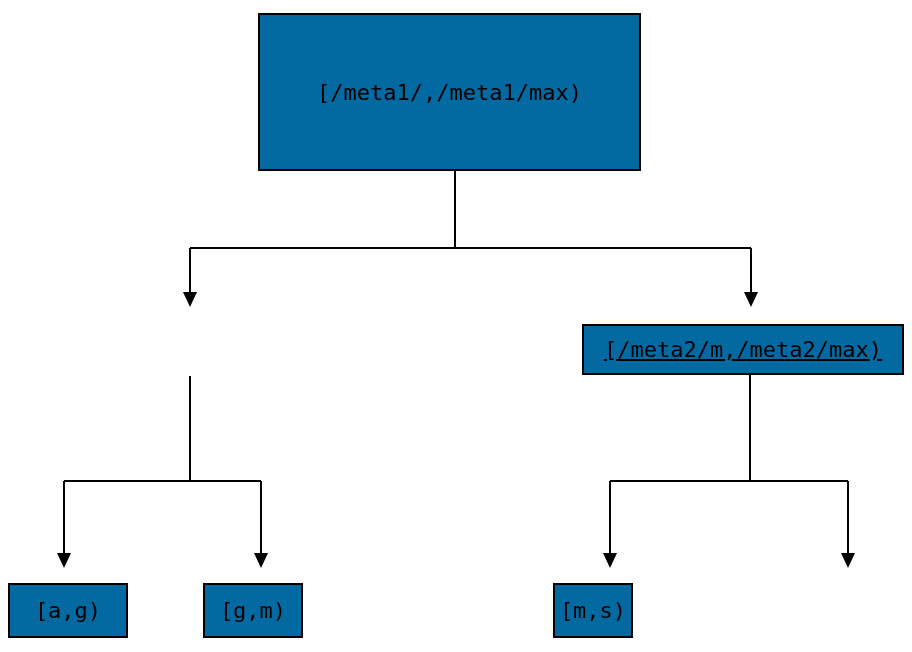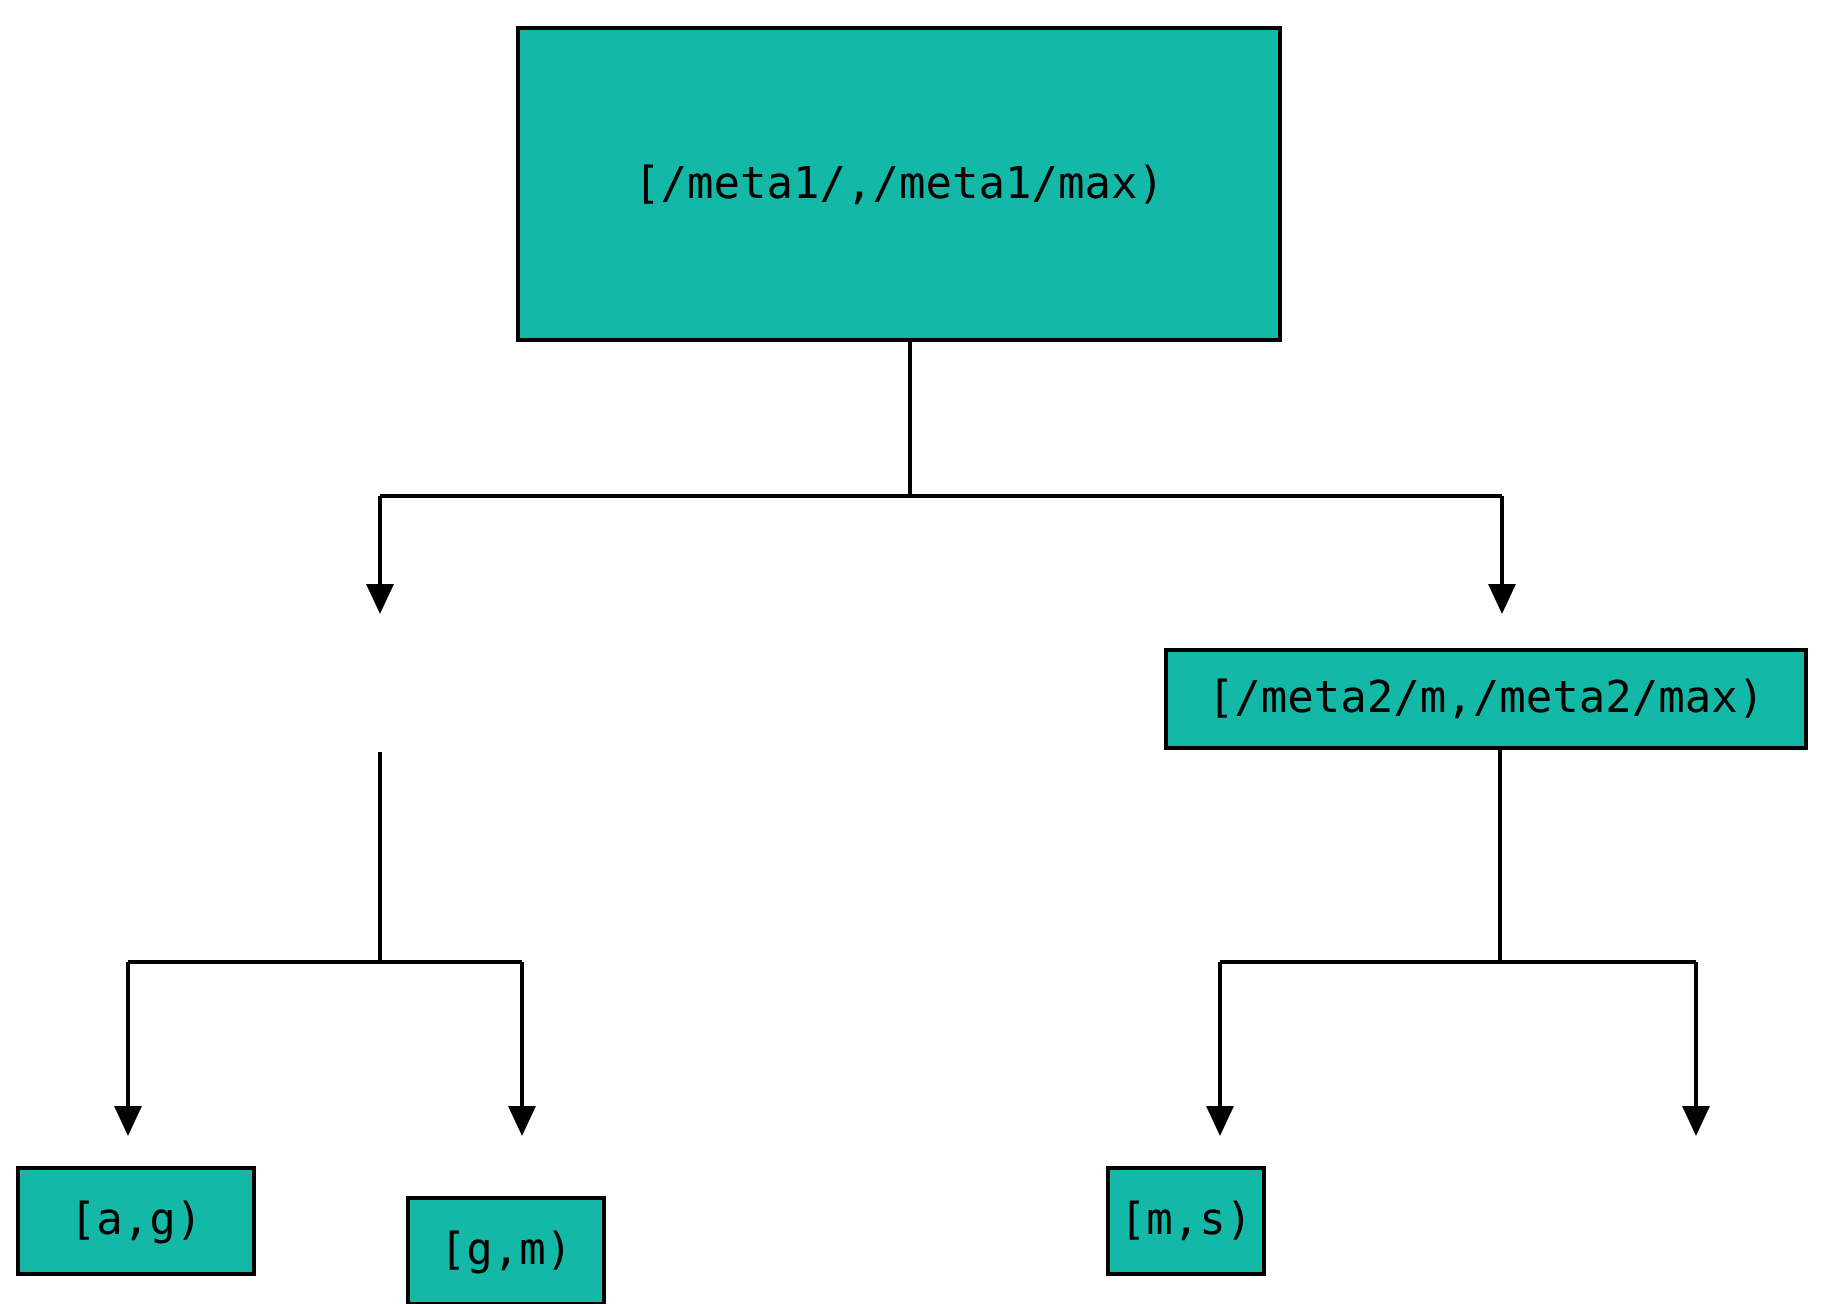--- a/index.html
+++ b/index.html
@@ -29,33 +29,33 @@
     fill: none;
   }
   .edges polygon {
     fill: #000000;
     stroke: none;
   }
   .node {
     position: absolute;
     box-sizing: border-box;
     border: 2px solid #000000;
-    background: #14b8a6;
+    background: #0369a1;
     color: #000000;
     display: flex;
     align-items: center;
     justify-content: center;
     font-size: 22px;
     white-space: nowrap;
   }
   .node-root      { left: 258px; top: 13px;  width: 383px; height: 158px; }
   .node-mid-left  { left: 18px;  top: 324px; width: 326px; height: 52px;  }
-  .node-mid-right { left: 582px; top: 324px; width: 322px; height: 51px;  }
+  .node-mid-right { left: 582px; top: 324px; width: 322px; height: 51px; text-decoration: underline;  }
   .node-leaf-ag   { left: 8px;   top: 583px; width: 120px; height: 55px;  }
-  .node-leaf-gm   { left: 203px; top: 598px; width: 100px; height: 55px;  }
+  .node-leaf-gm   { left: 203px; top: 583px; width: 100px; height: 55px;  }
   .node-leaf-ms   { left: 553px; top: 583px; width: 80px; height: 55px;  }
   .node-leaf-smax { left: 778px; top: 583px; width: 128px; height: 55px;  }
 </style>
 </head>
 <body>
 
 <div class="canvas">
 
   <svg class="edges" viewBox="0 0 912 652" xmlns="http://www.w3.org/2000/svg">
 

